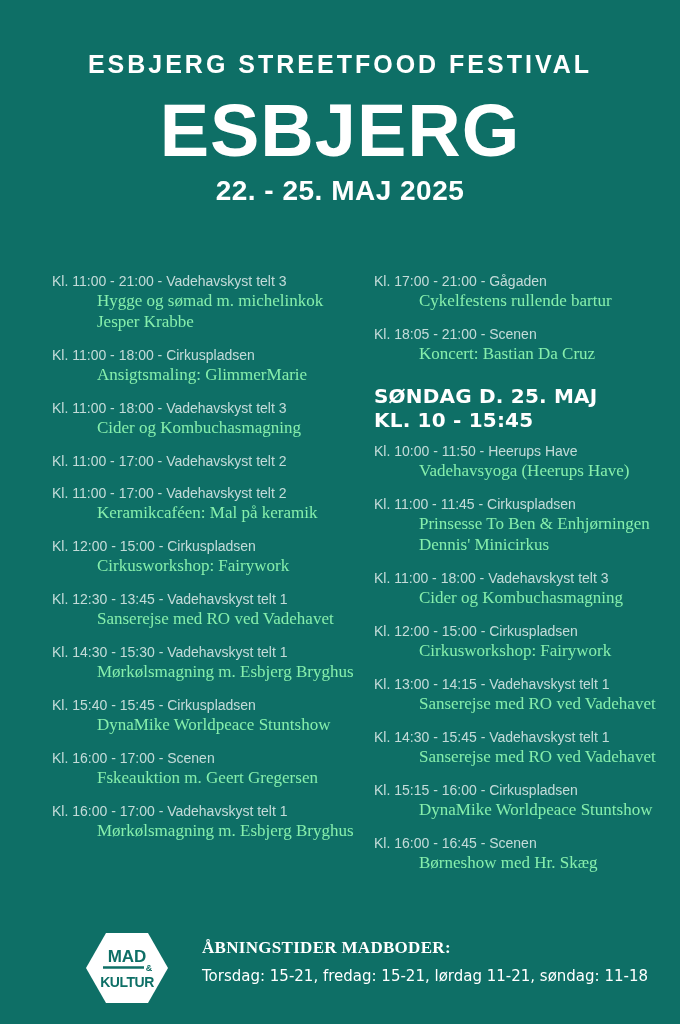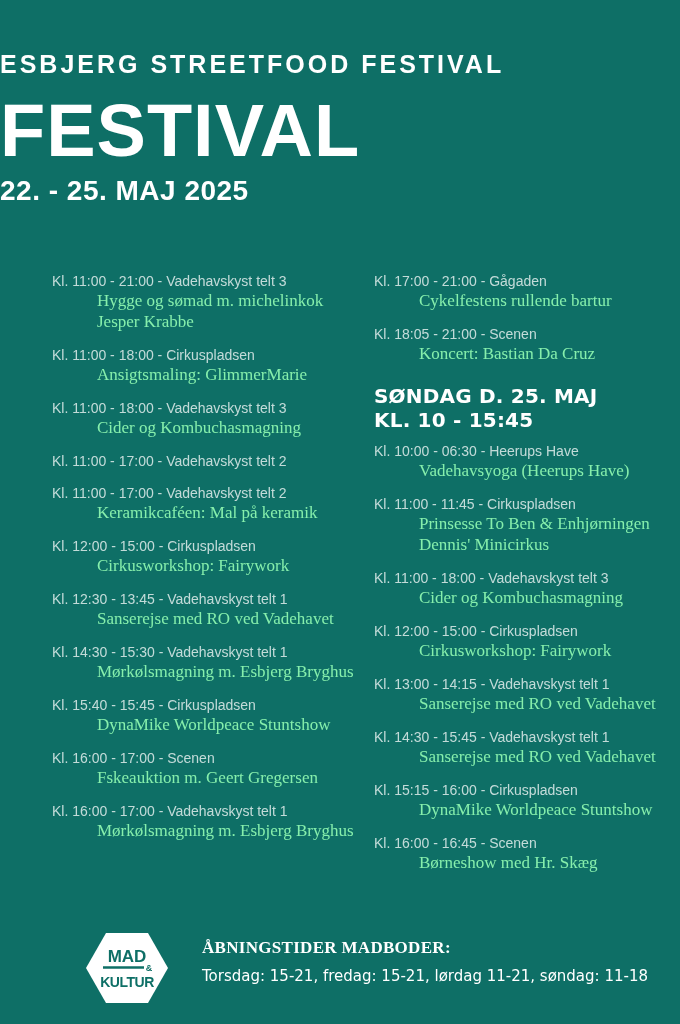--- a/index.html
+++ b/index.html
@@ -7,21 +7,21 @@
     position: relative;
     width: 680px;
     height: 1024px;
     background: #0e6f66;
     color: #ffffff;
     font-family: "Liberation Sans", sans-serif;
     overflow: hidden;
   }
 
   
-  .header { position: absolute; top: 0; left: 0; right: 0; text-align: left; }
+  .header { position: absolute; top: 0; left: 0; right: 0; text-align: center; }
   .festival-name {
     margin-top: 50px;
     font-size: 25px;
     font-weight: bold;
     letter-spacing: 3px;
     font-family: "Liberation Sans", sans-serif;
   }
   .program-title {
     margin-top: 18px;
     font-size: 74px;
@@ -94,21 +94,21 @@
     font-family: "DejaVu Sans", "Liberation Sans", sans-serif;
   }
 </style>
 </head>
 <body>
 
 <div class="poster">
 
   <div class="header">
     <div class="festival-name">ESBJERG STREETFOOD FESTIVAL</div>
-    <div class="program-title">FESTIVAL</div>
+    <div class="program-title">ESBJERG</div>
     <div class="program-dates">22. - 25. MAJ 2025</div>
   </div>
 
   <div class="columns">
     <div class="col-left">
   <div class="event">
     <div class="event-time">Kl. 11:00 - 21:00 - Vadehavskyst telt 3</div>
     <div class="event-title">Hygge og sømad m. michelinkok
 Jesper Krabbe</div>
   </div>
@@ -176,21 +176,21 @@
   </div>
 </div>
 
       <div class="section-heading">
         <div>SØNDAG D. 25. MAJ</div>
         <div>KL. 10 - 15:45</div>
       </div>
 
       <div>
   <div class="event">
-    <div class="event-time">Kl. 10:00 - 06:30 - Heerups Have</div>
+    <div class="event-time">Kl. 10:00 - 11:50 - Heerups Have</div>
     <div class="event-title">Vadehavsyoga (Heerups Have)</div>
   </div>
 
   <div class="event">
     <div class="event-time">Kl. 11:00 - 11:45 - Cirkuspladsen</div>
     <div class="event-title">Prinsesse To Ben &amp; Enhjørningen
 Dennis' Minicirkus</div>
   </div>
 
   <div class="event">

